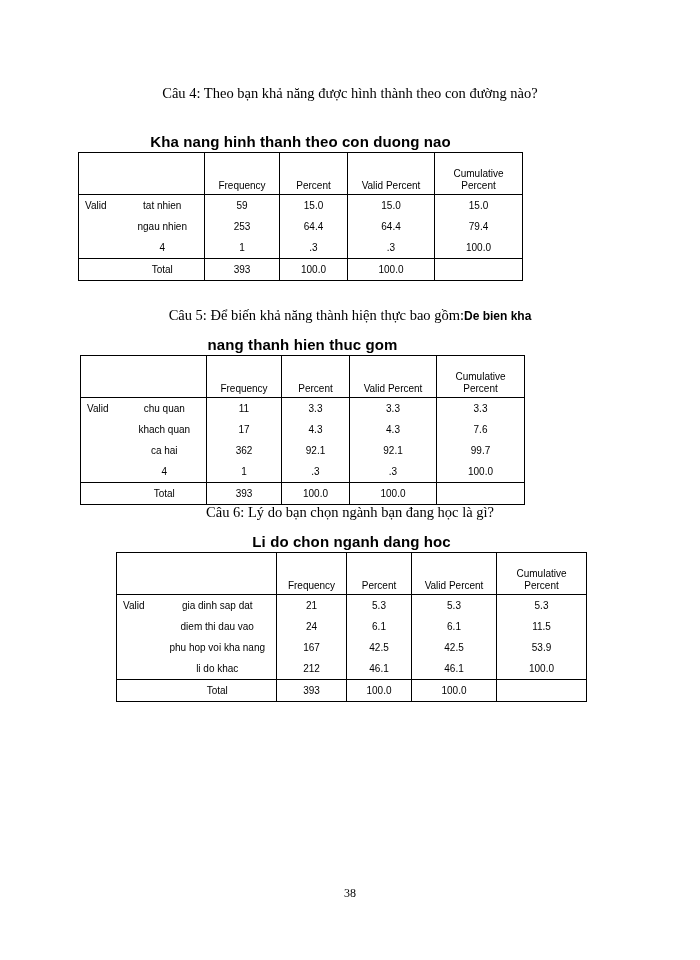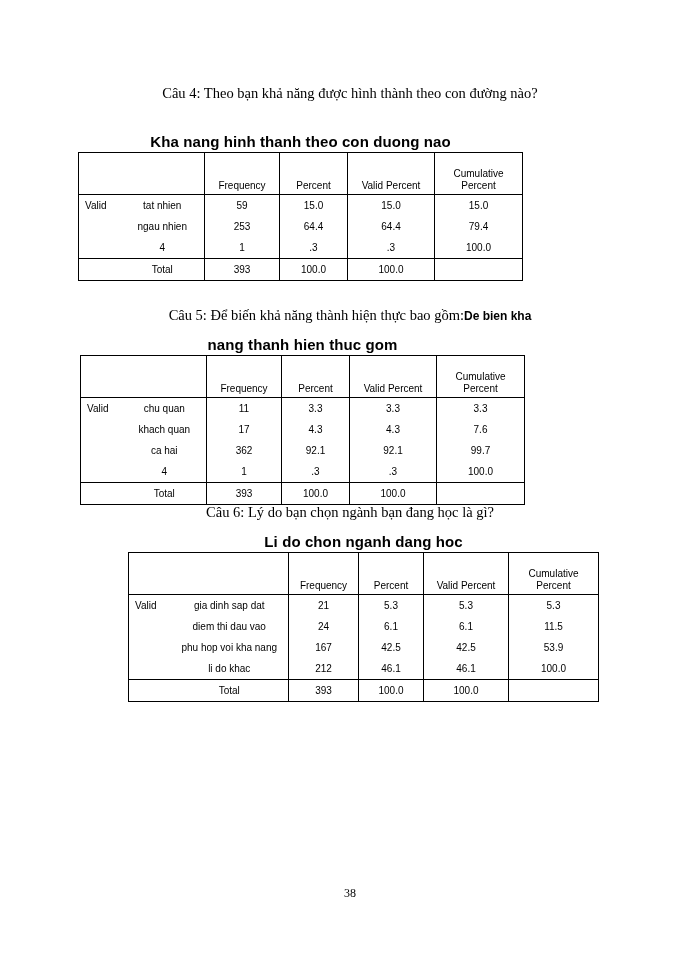--- a/index.html
+++ b/index.html
@@ -95,21 +95,21 @@
   }
   table.spss td.c-last {
     text-align: center;
   }
   table.spss tbody tr td { height: 21px; }
   table.spss tr.total td { border-top: 1px solid #000; }
 
   .tbl-wrap { position: absolute; }
   #tbl4 { left: 78px; top: 133px; }
   #tbl5 { left: 80px; top: 336px; }
-  #tbl6 { left: 84px; top: 533px; padding-left: 44px; }
+  #tbl6 { left: 72px; top: 533px; padding-left: 44px; }
 
   .cum-two { line-height: 1.15; }
 
   .page-number {
     position: absolute;
     left: 0; top: 886px;
     width: 700px;
     text-align: center;
     font-family: "Liberation Serif", serif;
     font-size: 12px;

